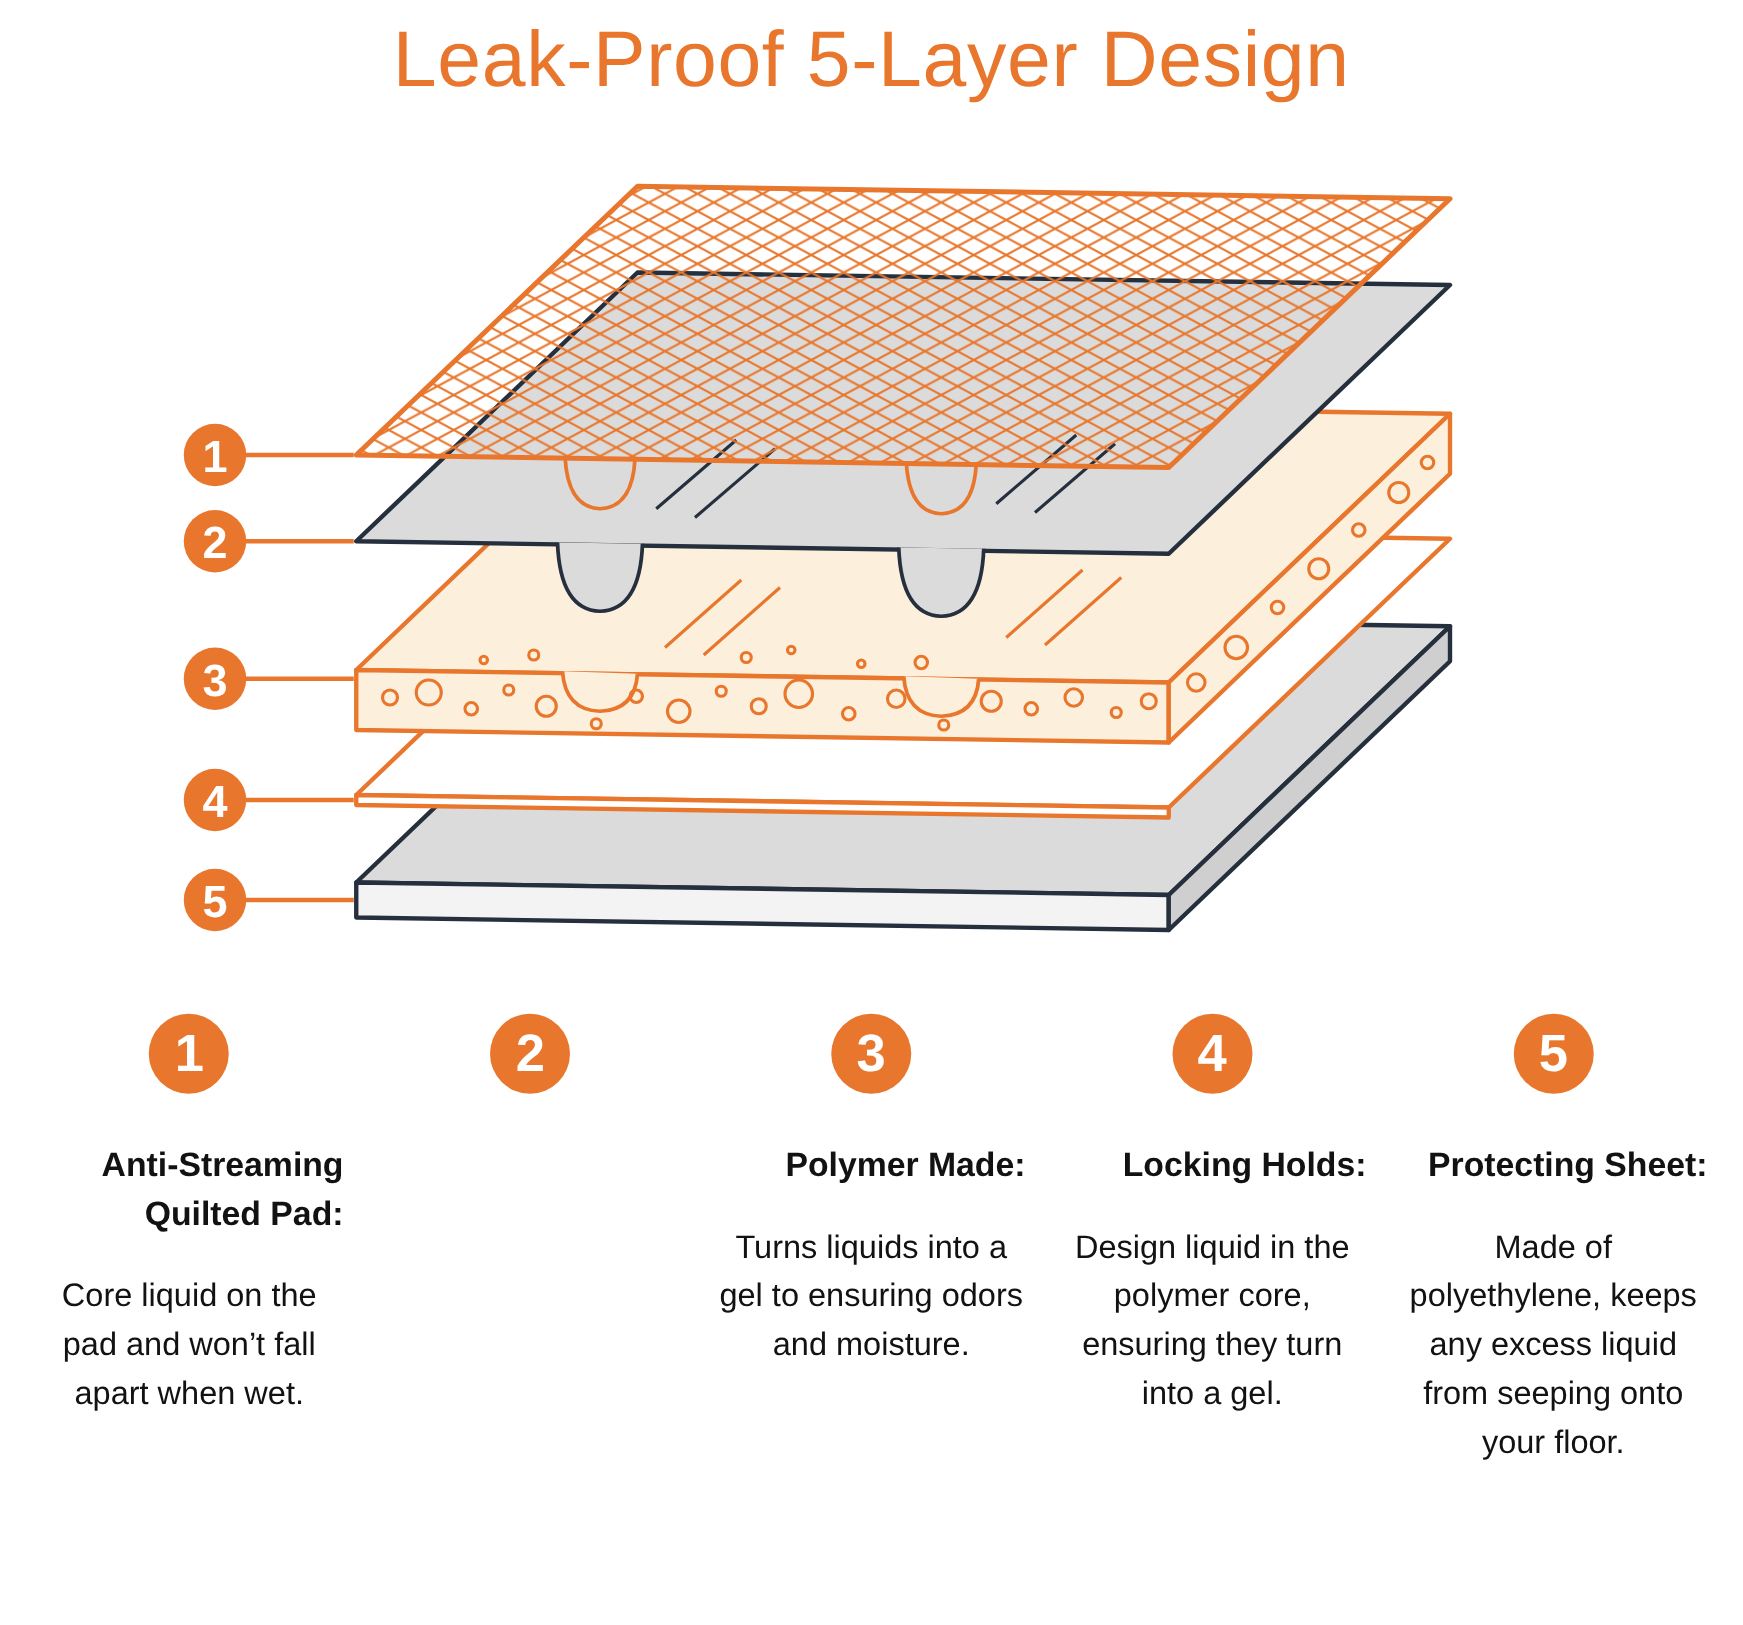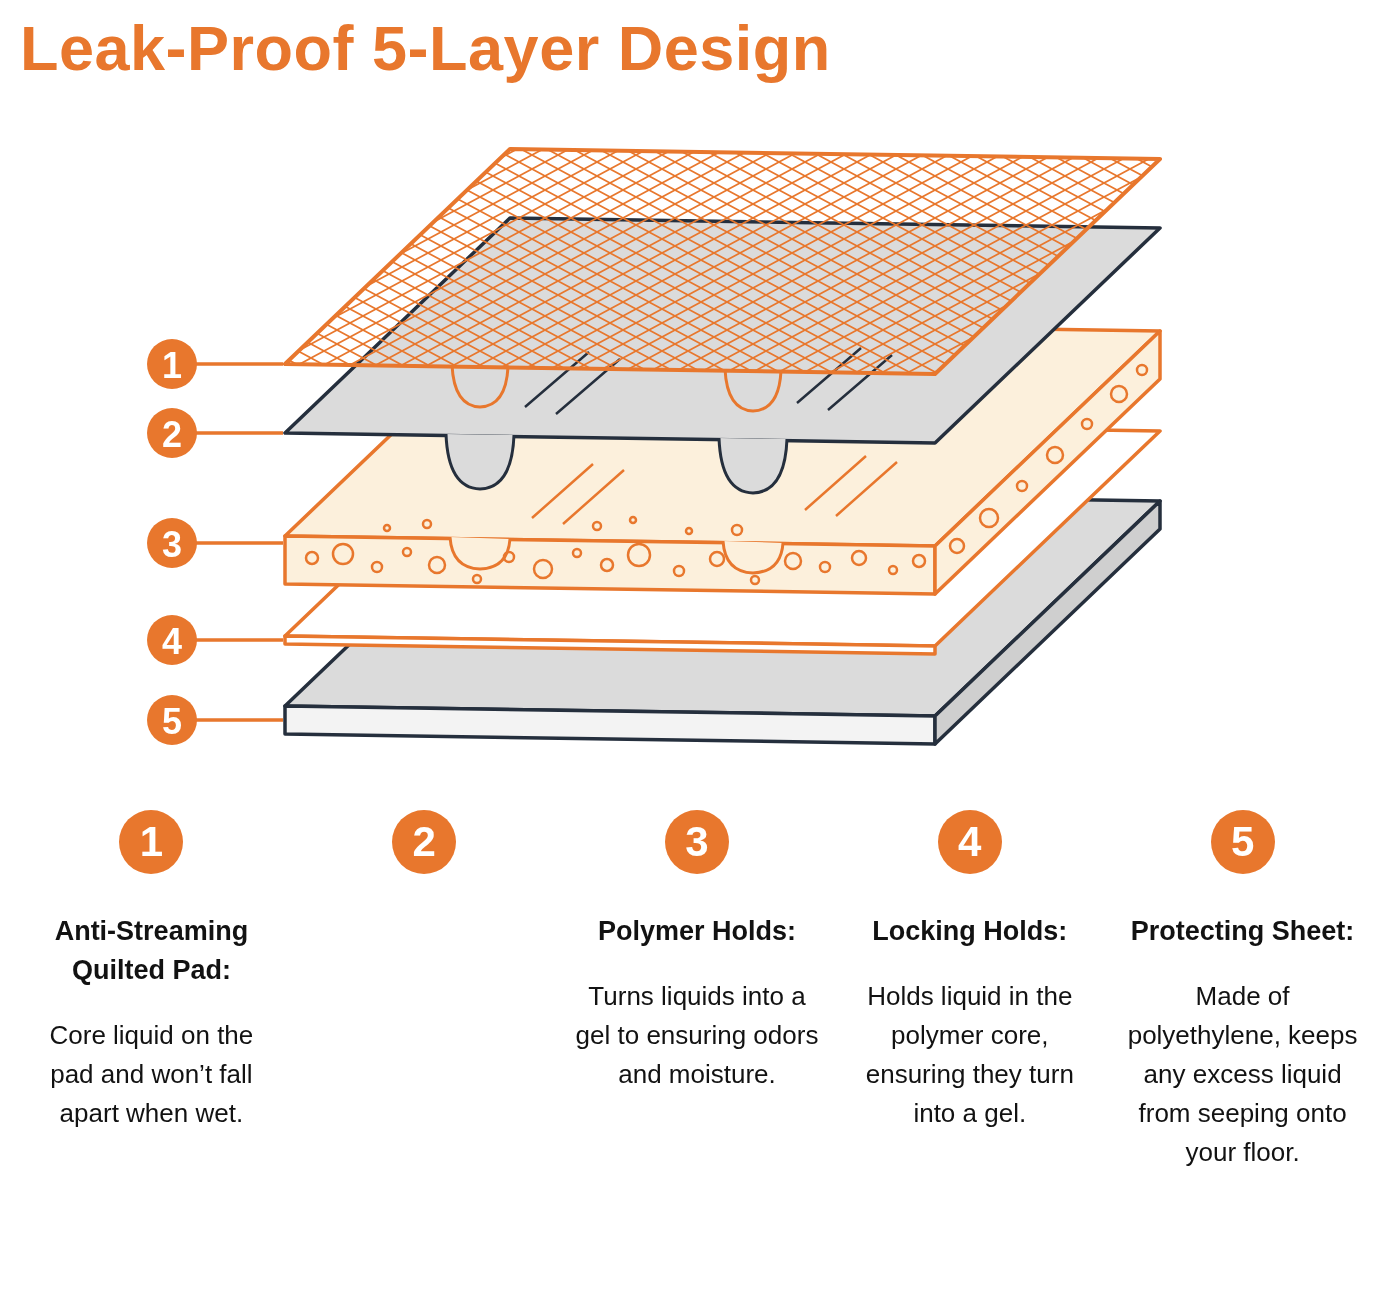--- a/index.html
+++ b/index.html
@@ -7,34 +7,34 @@
     --navy:#252F3D;
     --ink:#121212;
   }
   *{box-sizing:border-box;}
   body{
     width:1394px;height:1300px;margin:0;background:#ffffff;
     font-family:"Liberation Sans", sans-serif;color:var(--ink);
     overflow:hidden;
   }
   .title{
-    color:var(--accent);font-size:63px;font-weight:bold;
-    padding-top:12px;letter-spacing:.5px;padding-left:20px;
+    text-align:center;color:var(--accent);font-size:63px;font-weight:normal;
+    padding-top:12px;letter-spacing:.5px;
   }
   .diagram-wrap{width:1240px;margin:22px auto 0;}
   .info-grid{
     display:grid;grid-template-columns:repeat(5,1fr);column-gap:26px;
     padding:0 28px;margin-top:40px;text-align:center;
   }
   .badge{
     width:64px;height:64px;border-radius:50%;background:var(--accent);
     color:#fff;font-size:42px;font-weight:bold;line-height:64px;
     margin:0 auto 38px;
   }
-  .col-heading{font-size:27px;font-weight:bold;margin-bottom:26px;line-height:1.45;}
+  .col-heading{font-size:27px;font-weight:bold;margin-bottom:26px;line-height:1.45;text-align:right;}
   .col-body{font-size:26px;line-height:1.5;}
   svg text.callout-num{
     font-family:"Liberation Sans", sans-serif;font-weight:bold;font-size:36px;fill:#ffffff;
   }
 </style>
 </head>
 <body>
 
 <div class="title">Leak-Proof 5-Layer Design</div>
 
@@ -143,26 +143,26 @@
   <div class="col">
     <div class="badge">1</div>
     <div class="col-heading">Anti-Streaming Quilted Pad:</div>
     <div class="col-body">Core liquid on the pad and won’t fall apart when wet.</div>
   </div>
   <div class="col">
     <div class="badge">2</div>
   </div>
   <div class="col">
     <div class="badge">3</div>
-    <div class="col-heading">Polymer Holds:</div>
+    <div class="col-heading">Polymer Made:</div>
     <div class="col-body">Turns liquids into a gel to ensuring odors and moisture.</div>
   </div>
   <div class="col">
     <div class="badge">4</div>
     <div class="col-heading">Locking Holds:</div>
-    <div class="col-body">Holds liquid in the polymer core, ensuring they turn into a gel.</div>
+    <div class="col-body">Design liquid in the polymer core, ensuring they turn into a gel.</div>
   </div>
   <div class="col">
     <div class="badge">5</div>
     <div class="col-heading">Protecting Sheet:</div>
     <div class="col-body">Made of polyethylene, keeps any excess liquid from seeping onto your floor.</div>
   </div>
 </div>
 
 </body></html>

